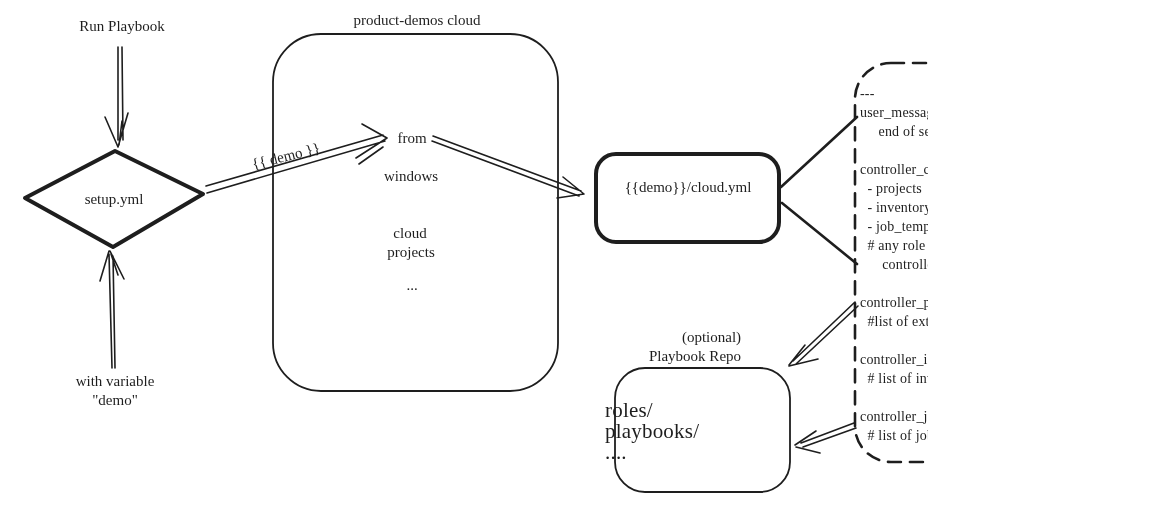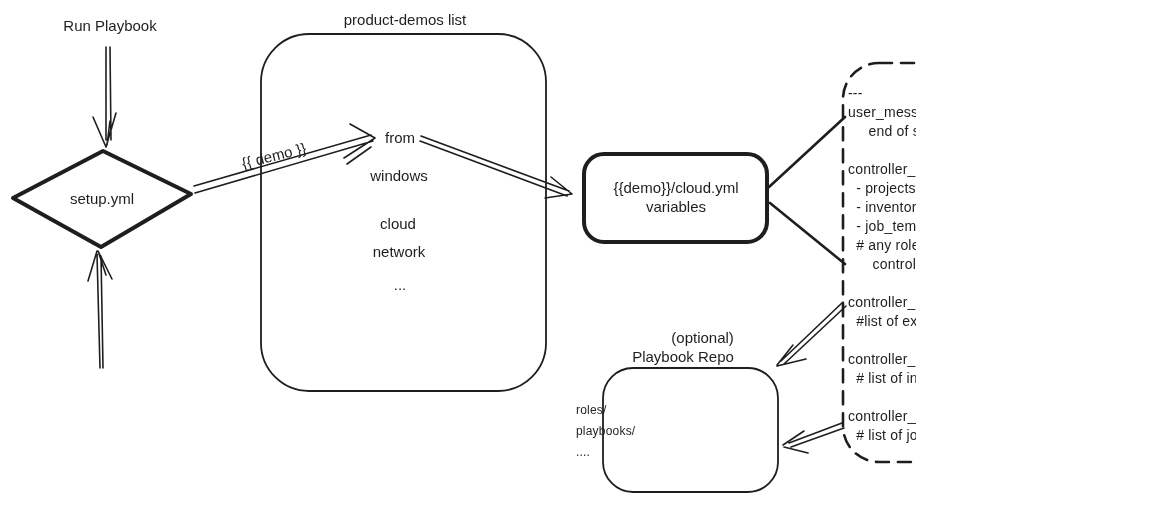--- a/index.html
+++ b/index.html
@@ -5,23 +5,24 @@
   html, body {
     margin: 0;
     padding: 0;
     background: #ffffff;
   }
   .canvas {
     position: relative;
     width: 916px;
     height: 505px;
     background: #ffffff;
-    font-family: Liberation Sans, sans-serif;
+    font-family: Liberation Serif, serif;
     color: #1e1e1e;
     overflow: hidden;
+    margin-left: 12px;
   }
   svg.wire {
     position: absolute;
     left: 0; top: 0;
     width: 1151px; height: 505px;
   }
   svg.wire path, svg.wire rect {
     fill: none;
     stroke: #1e1e1e;
     stroke-linecap: round;
@@ -76,34 +77,37 @@
 
     <path stroke-width="1.6" d="M843 302 L781 361 M846 306 L784 364 M793 345 L777 365 M806 359 L777 366"></path>
 
     <path stroke-width="1.6" d="M842 423 L789 443 M844 428 L791 447 M804 431 L783 445 M808 453 L784 447"></path>
   </svg>
 
   <div class="lbl center" style="left:110px; top:17px;">Run Playbook</div>
 
   <div class="lbl center" style="left:102px; top:190px;">setup.yml</div>
 
+  <div class="lbl center two-line" style="left:103px; top:372px;">
+    <div>with variable</div>
+    <div>"demo"</div>
+  </div>
 
-  <div class="lbl center" style="left:405px; top:11px;">product-demos list</div>
+  <div class="lbl center" style="left:405px; top:11px;">product-demos cloud</div>
 
   <div class="lbl demo-tag" style="left:274px; top:147px;">{{ demo }}</div>
 
   <div class="lbl center" style="left:400px; top:129px;">from</div>
   <div class="lbl center" style="left:399px; top:167px;">windows</div>
-  <div class="lbl center" style="left:398px; top:215px;">cloud</div>
-  <div class="lbl center" style="left:399px; top:243px;">network</div>
+  <div class="lbl center" style="left:398px; top:224px;">cloud</div>
+  <div class="lbl center" style="left:399px; top:243px;">projects</div>
   <div class="lbl center" style="left:400px; top:276px;">...</div>
 
   <div class="lbl center two-line" style="left:676px; top:178px;">
     <div>{{demo}}/cloud.yml</div>
-    <div>variables</div>
   </div>
 
   <div class="lbl center" style="left:991px; top:37px;">setup.yml</div>
 
   <div class="code" style="left:848px; top:84px;">---
 user_message: #print notes at the
      end of setup
 
 controller_components:
   - projects
@@ -119,17 +123,17 @@
   # list of inventory sources
 
 controller_job_templates:
   # list of job templates</div>
 
   <div class="lbl center two-line" style="left:683px; top:328px;text-align:right;">
     <div>(optional)</div>
     <div>Playbook Repo</div>
   </div>
 
-  <div class="code" style="left:576px; top:400px; font-size:12px; line-height:21px;">roles/
+  <div class="code" style="left:593px; top:400px; font-size:21px; line-height:21px;">roles/
 playbooks/
 ....</div>
 
 </div>
 
 </body></html>

